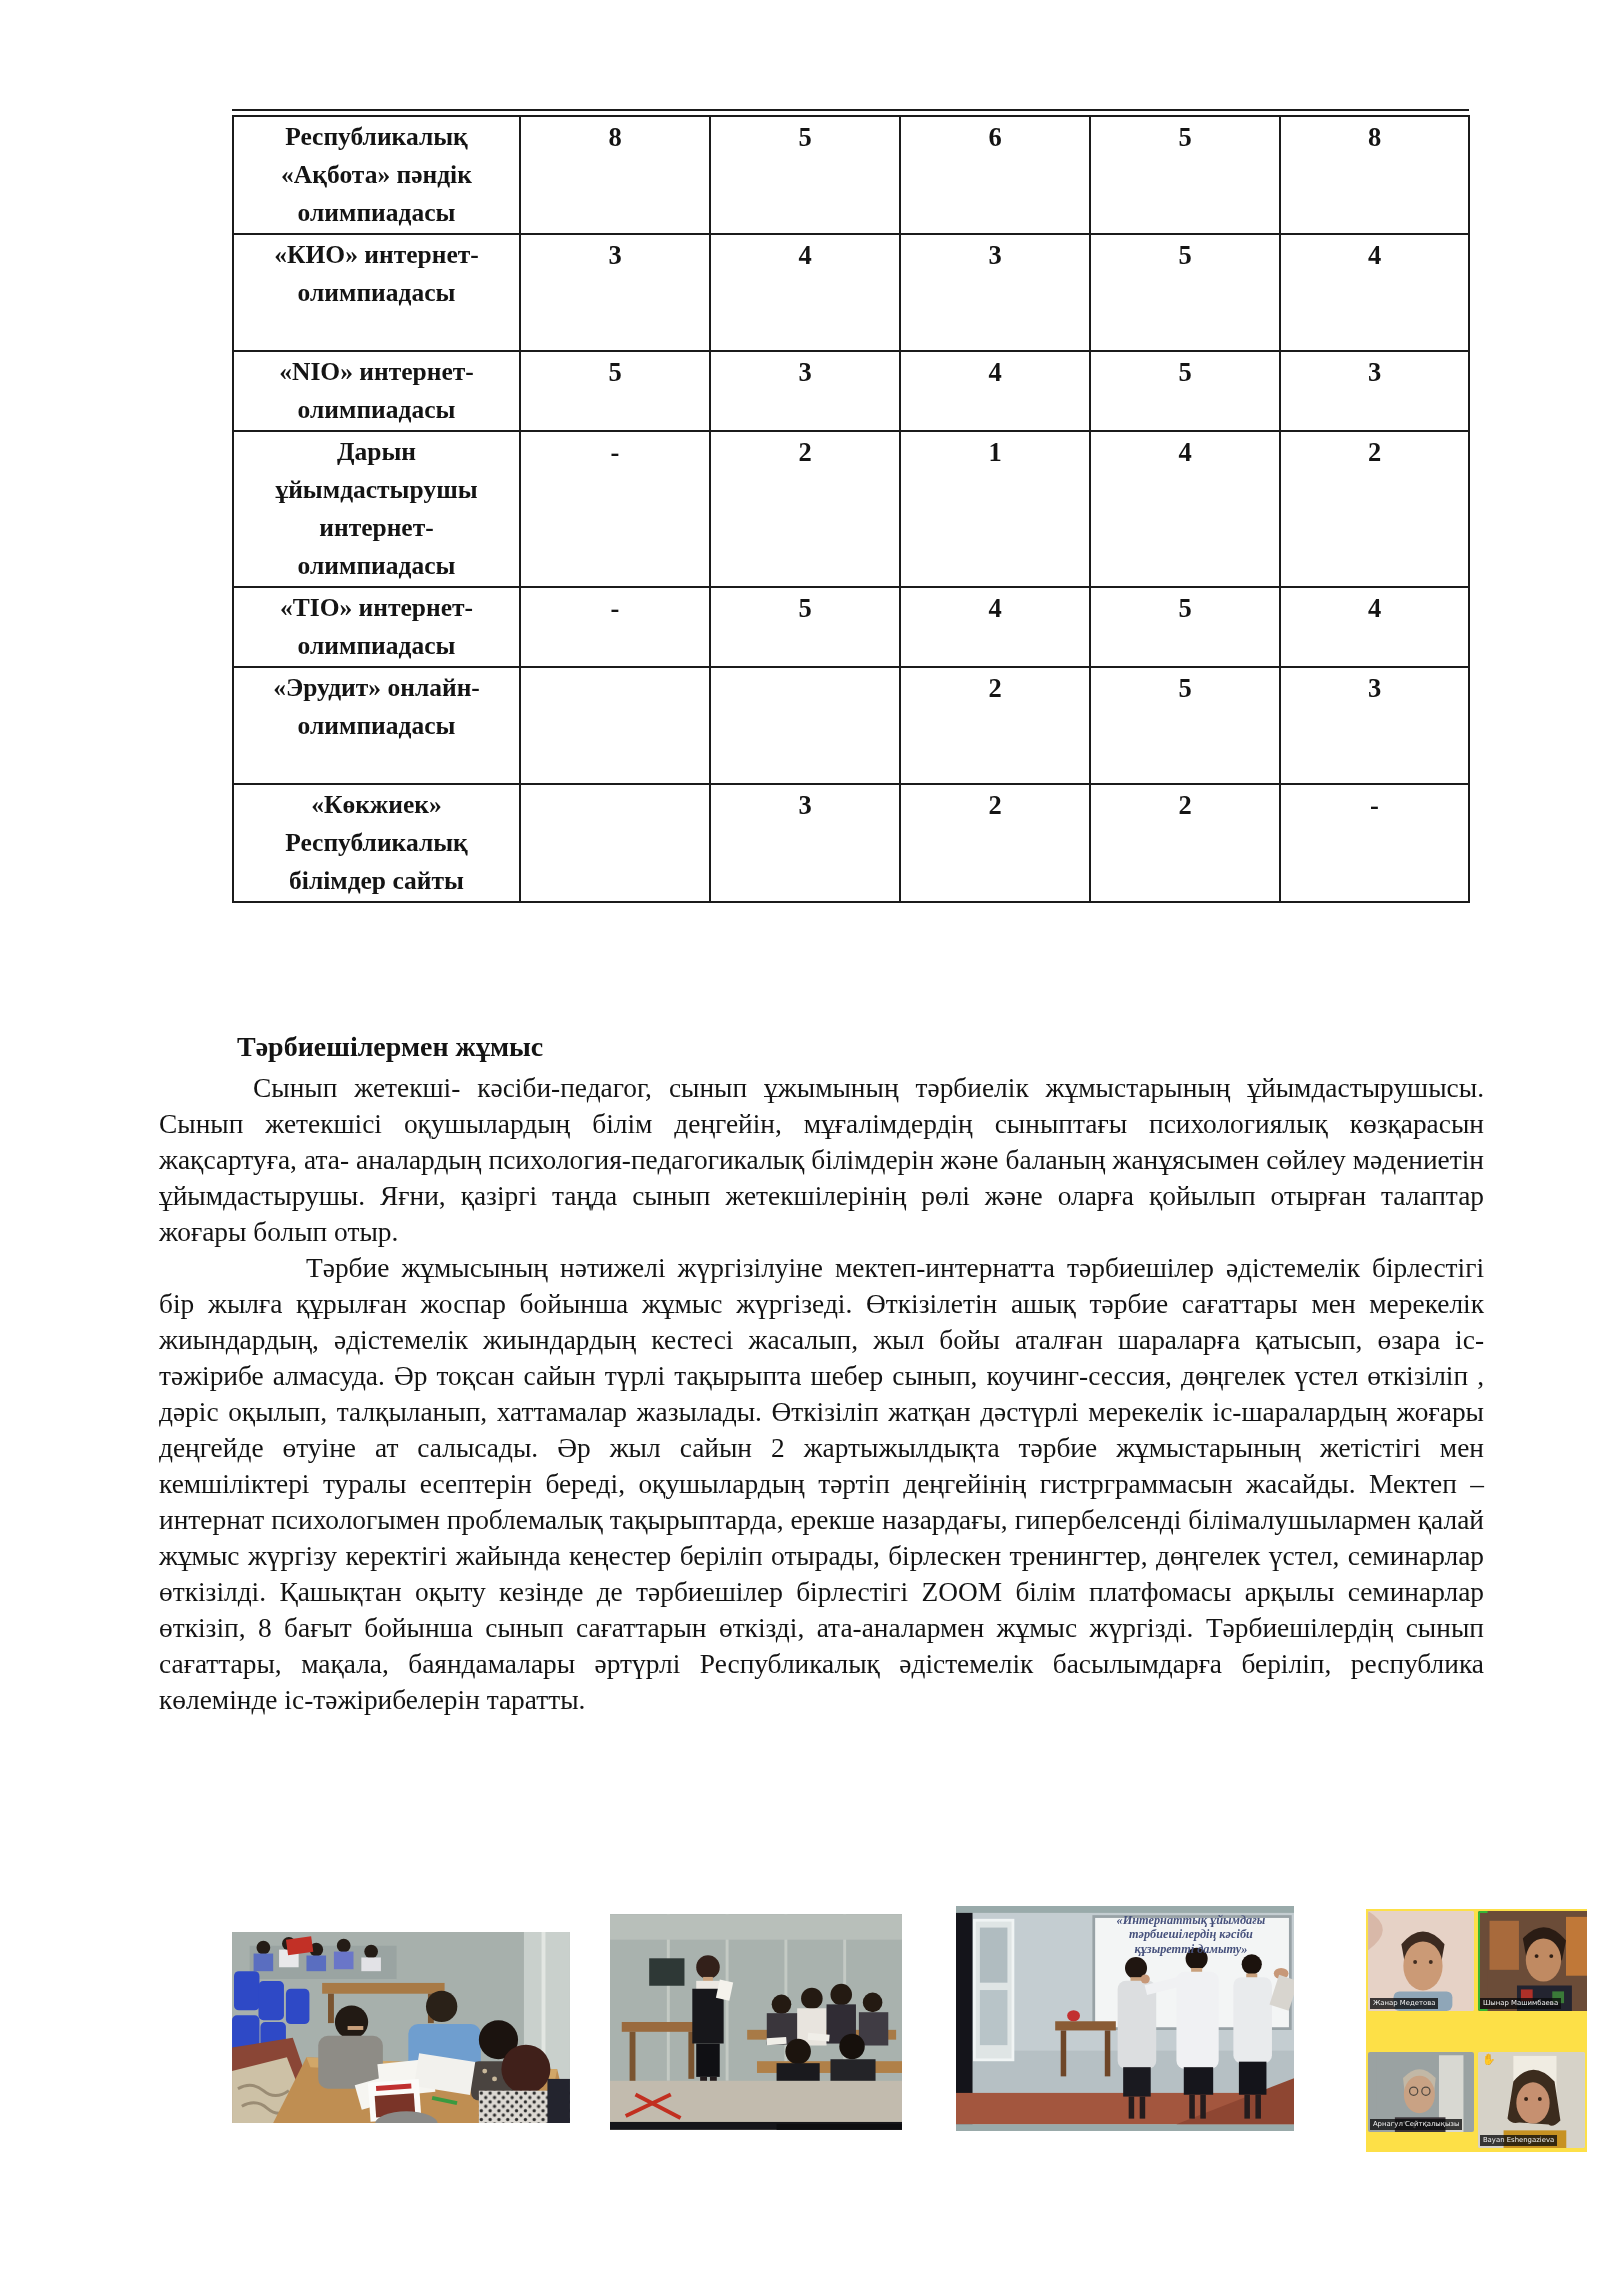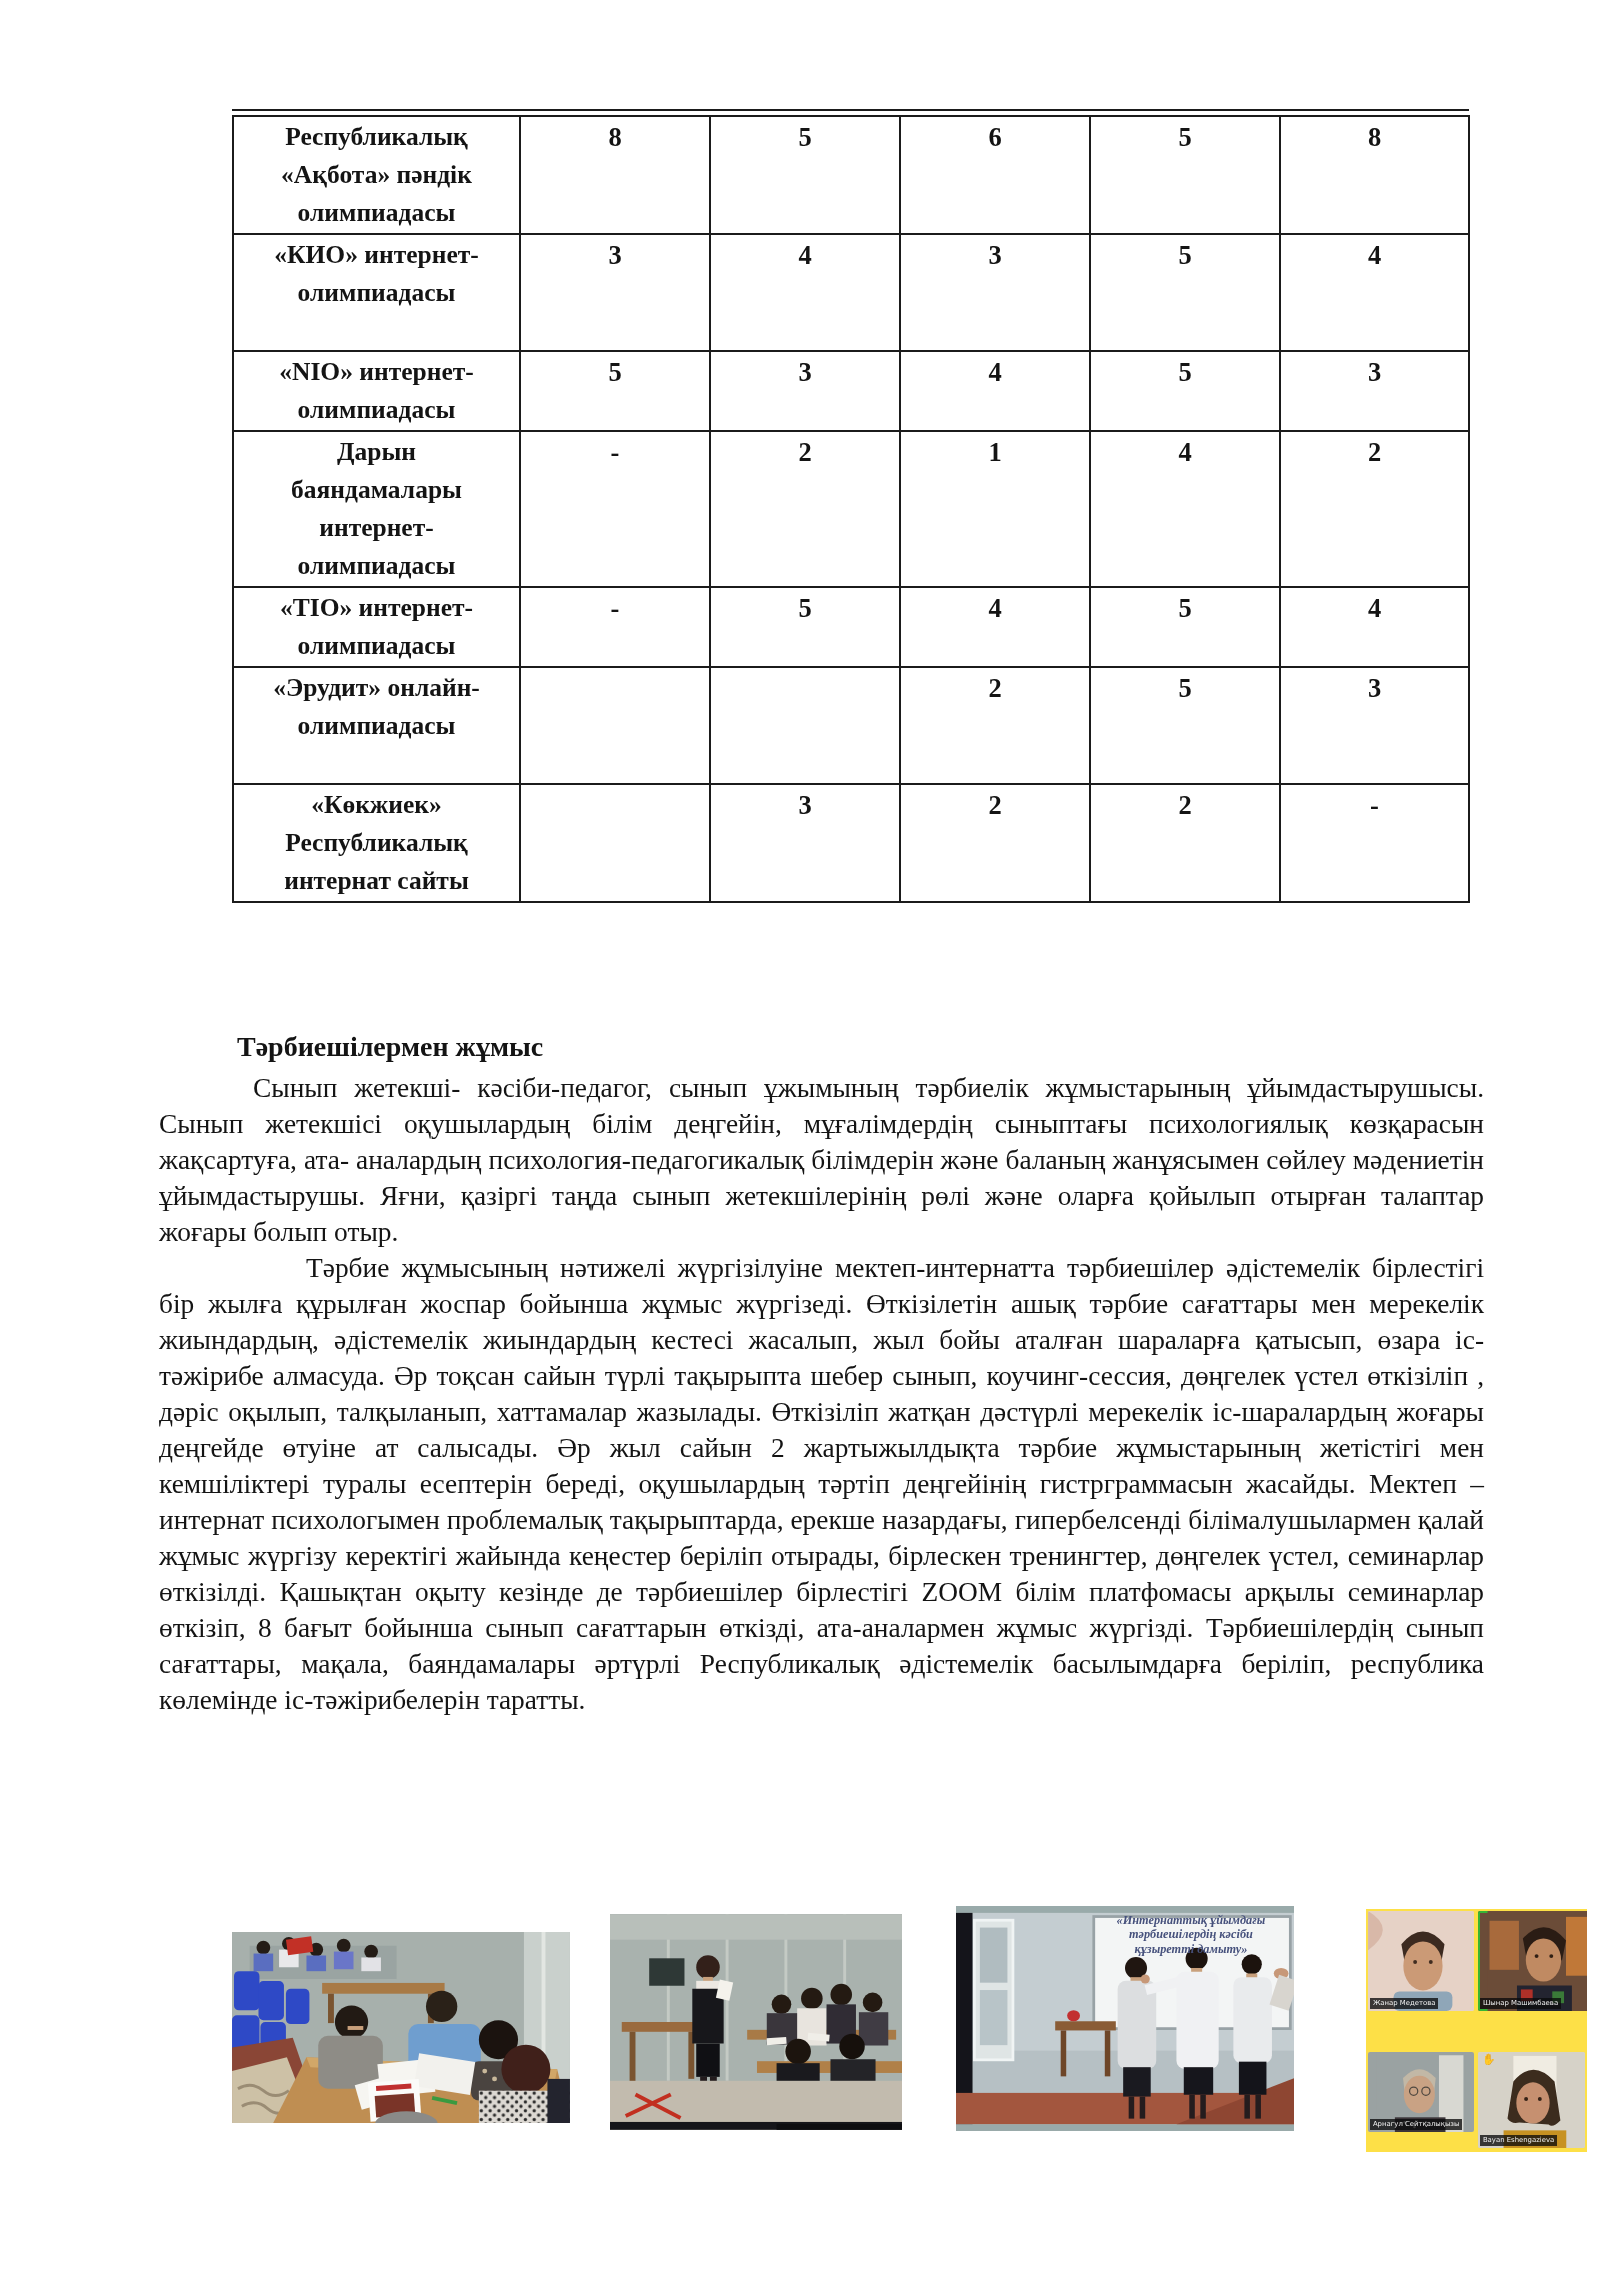--- a/index.html
+++ b/index.html
@@ -103,21 +103,21 @@
         </tr>
         <tr>
           <td>«NIO» интернет-олимпиадасы</td>
           <td class="val">5</td>
           <td class="val">3</td>
           <td class="val">4</td>
           <td class="val">5</td>
           <td class="val">3</td>
         </tr>
         <tr>
-          <td>Дарын баяндамалары интернет-олимпиадасы</td>
+          <td>Дарын ұйымдастырушы интернет-олимпиадасы</td>
           <td class="val">-</td>
           <td class="val">2</td>
           <td class="val">1</td>
           <td class="val">4</td>
           <td class="val">2</td>
         </tr>
         <tr>
           <td>«ТІО» интернет-олимпиадасы</td>
           <td class="val">-</td>
           <td class="val">5</td>
@@ -127,21 +127,21 @@
         </tr>
         <tr>
           <td>«Эрудит» онлайн-олимпиадасы</td>
           <td class="val"></td>
           <td class="val"></td>
           <td class="val">2</td>
           <td class="val">5</td>
           <td class="val">3</td>
         </tr>
         <tr>
-          <td>«Көкжиек» Республикалық интернат сайты</td>
+          <td>«Көкжиек» Республикалық білімдер сайты</td>
           <td class="val"></td>
           <td class="val">3</td>
           <td class="val">2</td>
           <td class="val">2</td>
           <td class="val">-</td>
         </tr>
       </tbody>
   </table>
 
   <div class="body-text">

